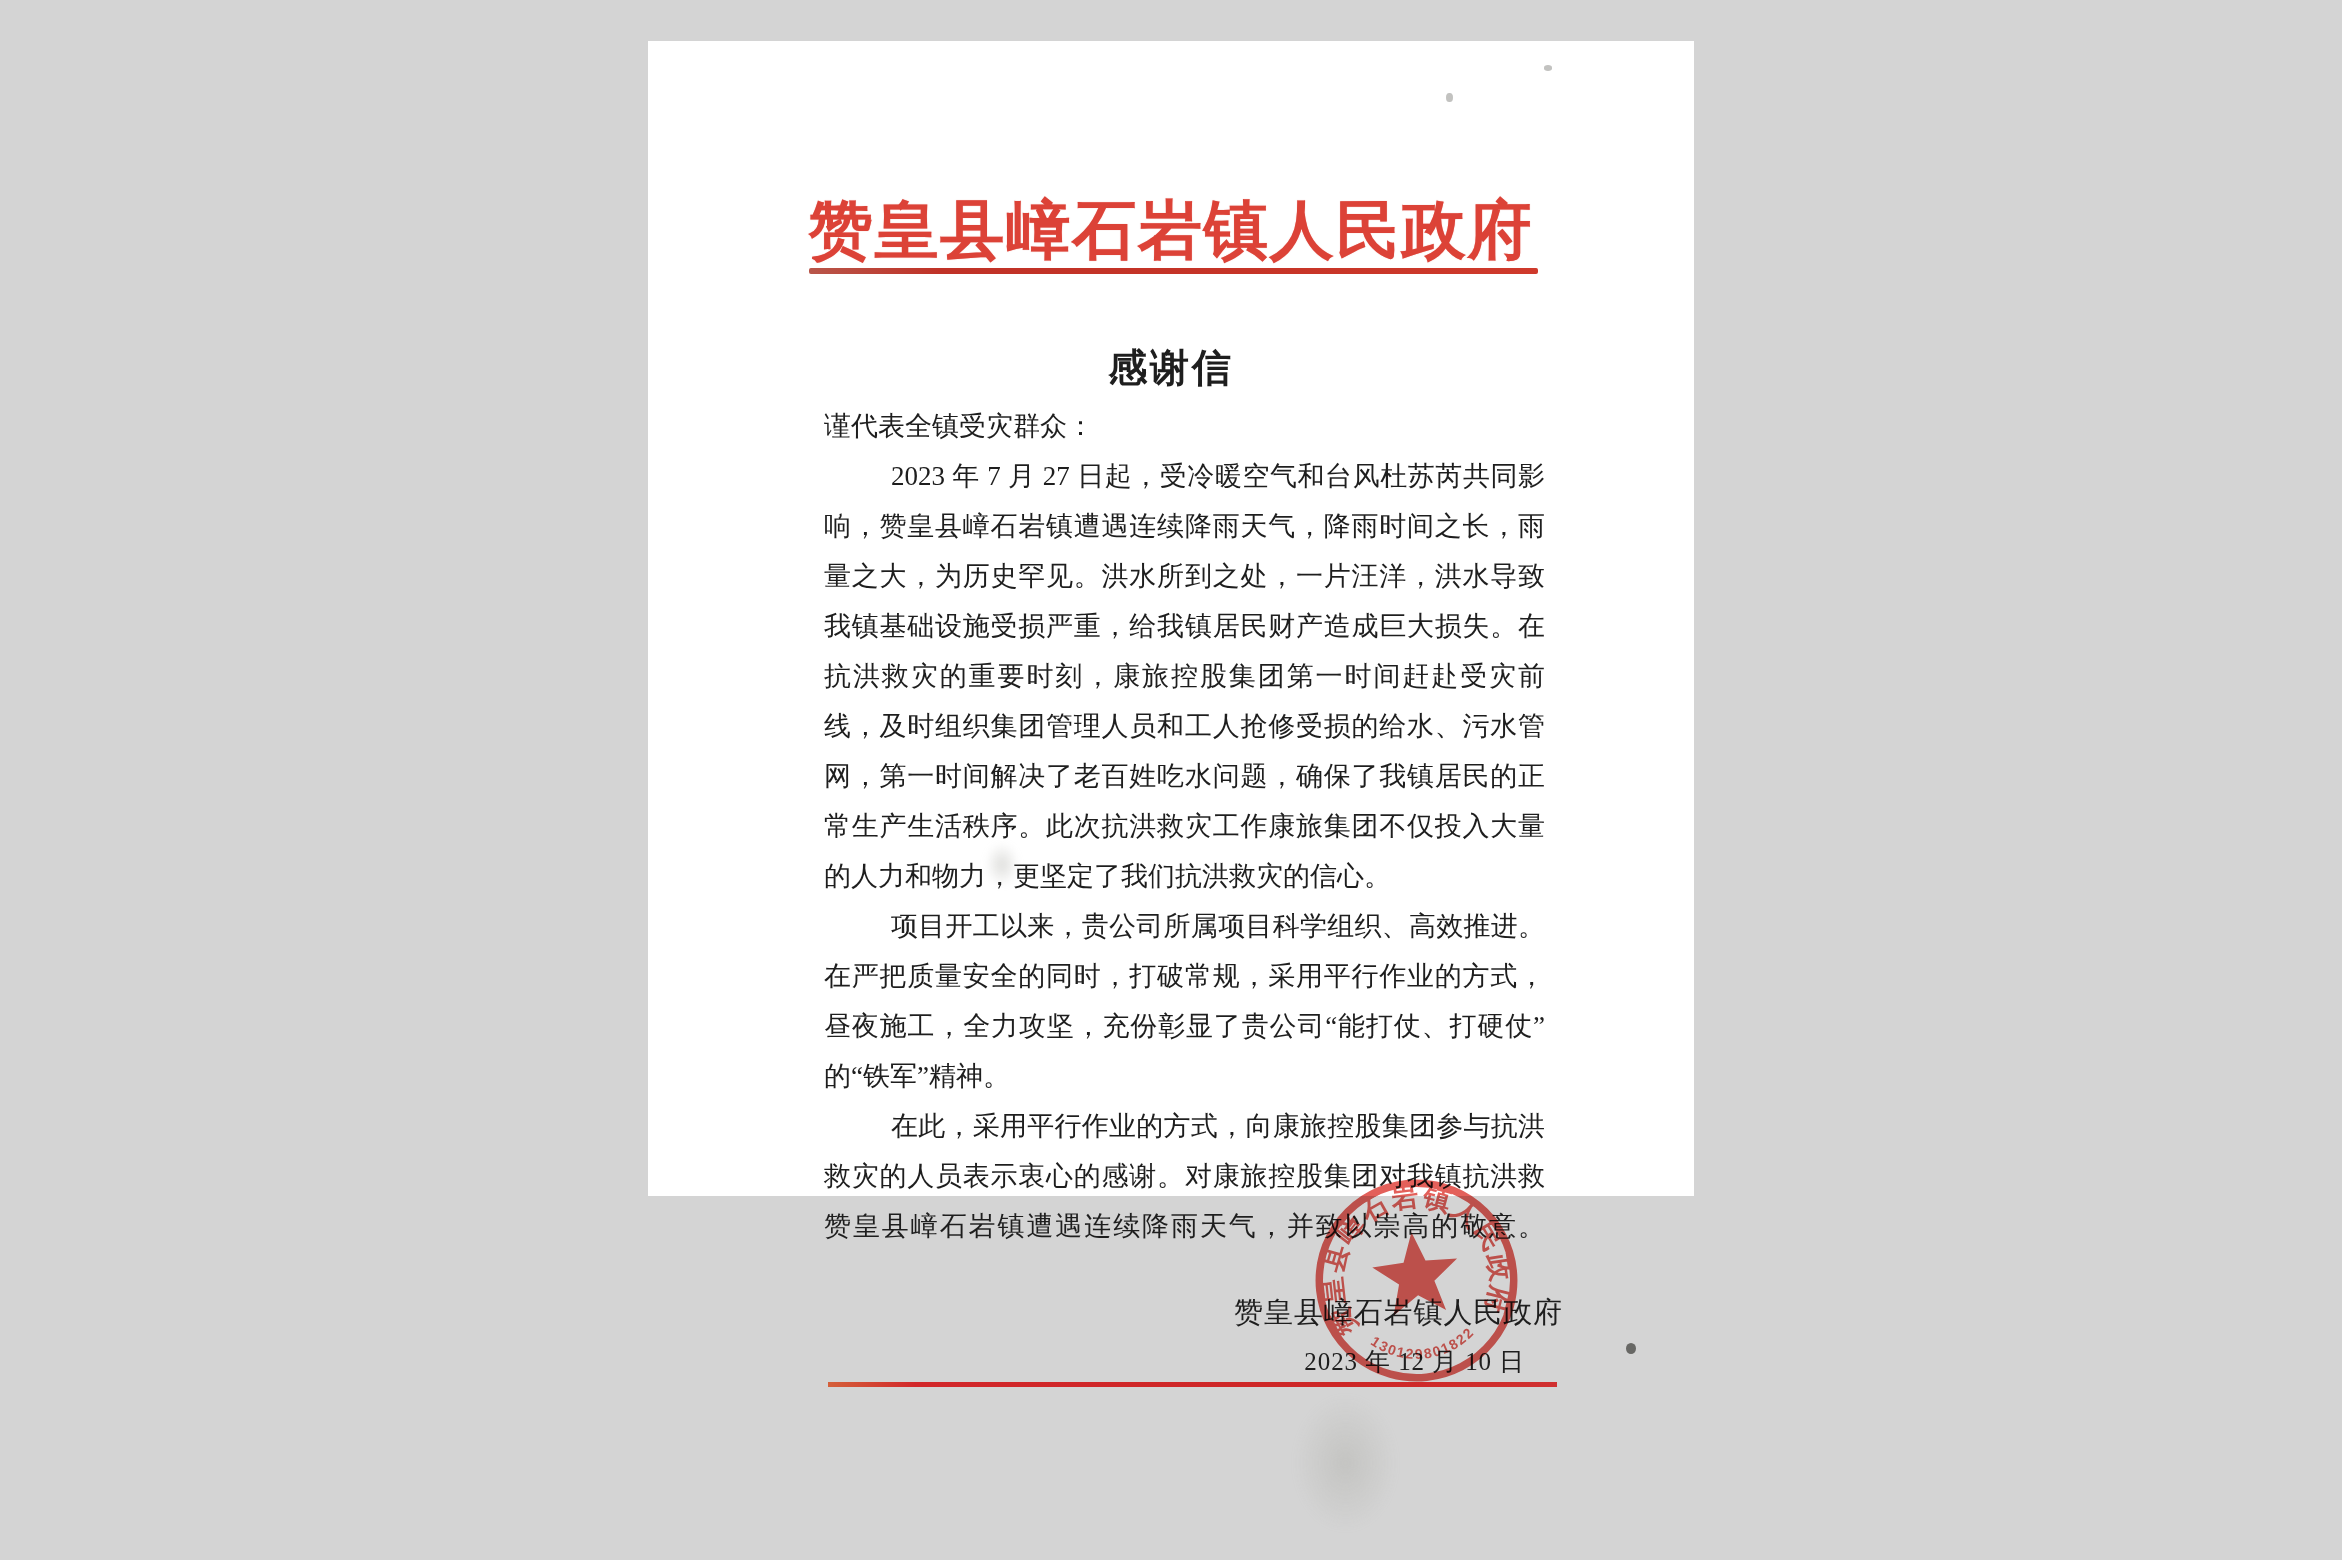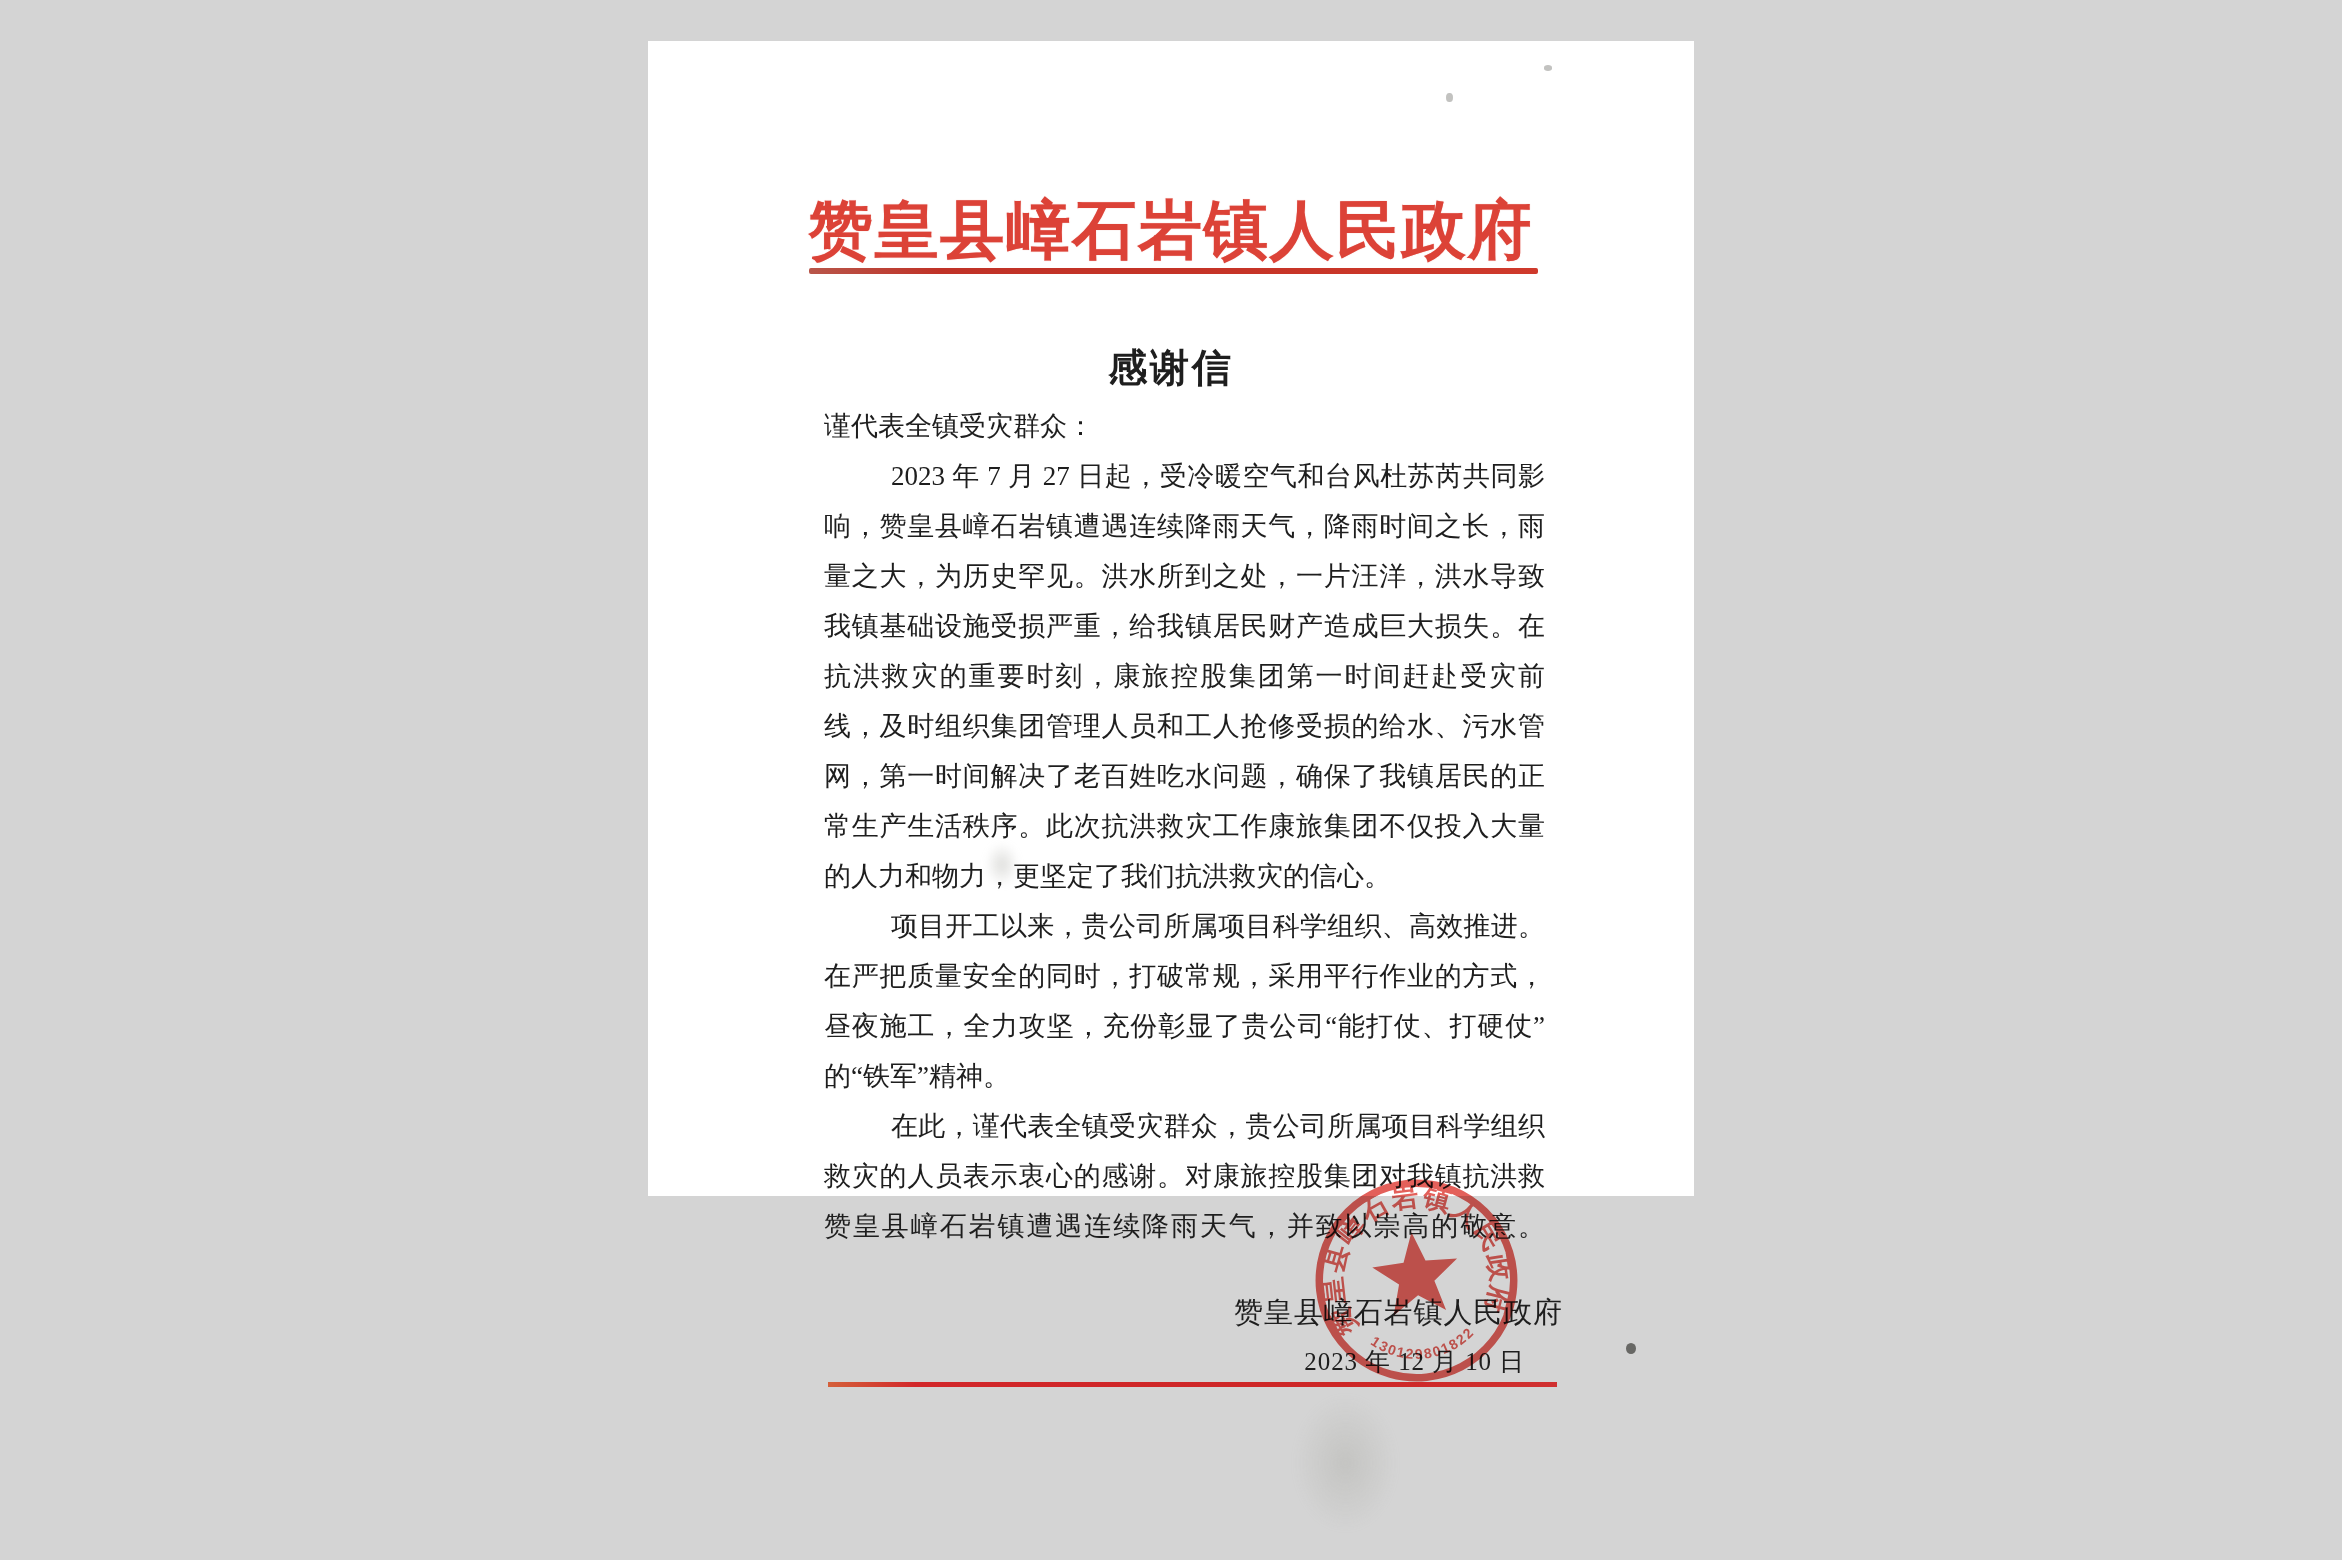--- a/index.html
+++ b/index.html
@@ -134,21 +134,21 @@
         <div class="body-line jl">我镇基础设施受损严重，给我镇居民财产造成巨大损失。在</div>
         <div class="body-line jl">抗洪救灾的重要时刻，康旅控股集团第一时间赶赴受灾前</div>
         <div class="body-line jl">线，及时组织集团管理人员和工人抢修受损的给水、污水管</div>
         <div class="body-line jl">网，第一时间解决了老百姓吃水问题，确保了我镇居民的正</div>
         <div class="body-line jl">常生产生活秩序。此次抗洪救灾工作康旅集团不仅投入大量</div>
         <div class="body-line">的人力和物力，更坚定了我们抗洪救灾的信心。</div>
         <div class="body-line jl indent">项目开工以来，贵公司所属项目科学组织、高效推进。</div>
         <div class="body-line jl">在严把质量安全的同时，打破常规，采用平行作业的方式，</div>
         <div class="body-line jl">昼夜施工，全力攻坚，充份彰显了贵公司“能打仗、打硬仗”</div>
         <div class="body-line">的“铁军”精神。</div>
-        <div class="body-line jl indent">在此，谨代表全镇受灾群众，贵公司所属项目科学组织</div>
+        <div class="body-line jl indent">在此，采用平行作业的方式，向康旅控股集团参与抗洪</div>
         <div class="body-line jl">救灾的人员表示衷心的感谢。对康旅控股集团对我镇抗洪救</div>
         <div class="body-line jl">赞皇县嶂石岩镇遭遇连续降雨天气，并致以崇高的敬意。</div>
       </div>
 
     <div class="signature">赞皇县嶂石岩镇人民政府</div>
 
     <div class="date-line">2023 年 12 月 10 日</div>
 
     <div class="bottom-rule"></div>
 

